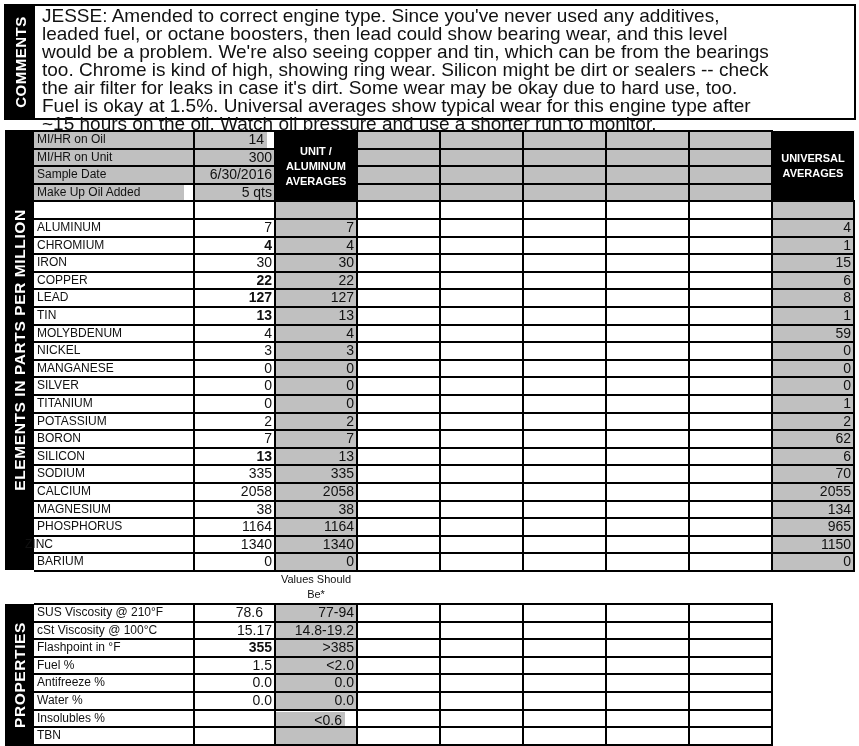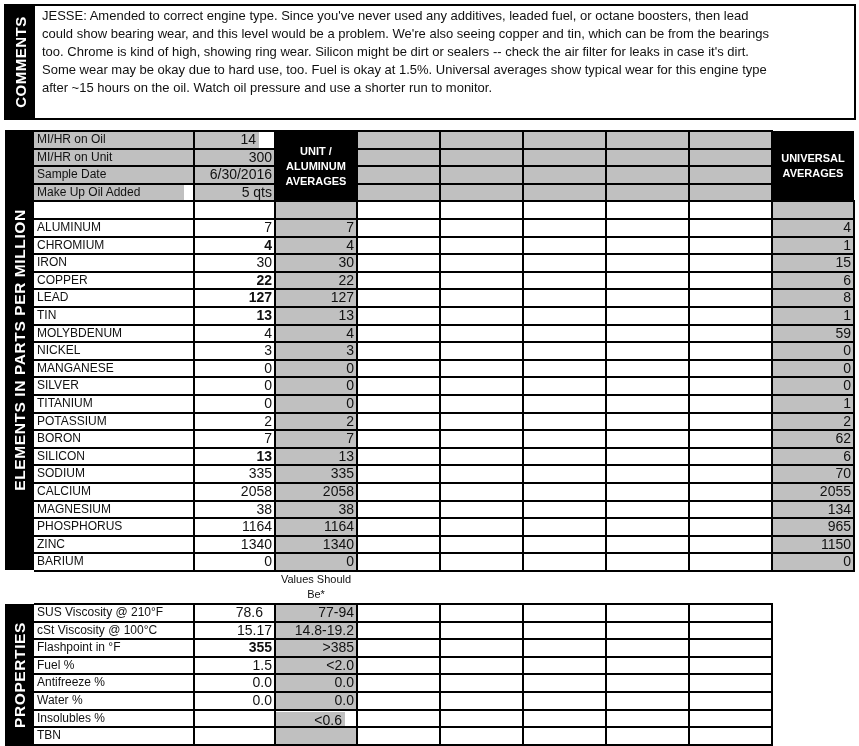--- a/index.html
+++ b/index.html
@@ -6,21 +6,21 @@
   body { width:859px; height:746px; position:relative; overflow:hidden;
          font-family:"Liberation Sans", sans-serif; color:#111; }
   .abs { position:absolute; box-sizing:border-box; }
 
   
   #comments-box { left:4px; top:4px; width:852px; height:116px; border:2px solid #000; }
   #comments-side { left:4px; top:4px; width:31px; height:116px; background:#000; }
   .vlabel { position:absolute; left:50%; top:50%; color:#fff; font-weight:bold;
             white-space:nowrap; transform:translate(-50%,-50%) rotate(-90deg); }
   #comments-side .vlabel { font-size:15px; letter-spacing:0.5px; }
-  #comments-text { left:42px; top:7px; width:730px; font-size:13px; line-height:18px; }
+  #comments-text { left:42px; top:7px; width:730px; font-size:19px; line-height:18px; }
 
   
   .side { background:#000; }
   .side .vlabel { font-size:15.5px; letter-spacing:0.6px; }
   .cell { position:absolute; box-sizing:border-box; height:17.6px; font-size:12px;
           line-height:17px; overflow:hidden; white-space:nowrap; }
   .lbl { padding-left:3px; }
   .num { text-align:right; padding-right:3px; font-size:14px; }
   .gray { background:#c0c0c0; }
   .bold { font-weight:bold; }
@@ -38,21 +38,21 @@
 <div class="abs" id="comments-side">
   <span class="vlabel">COMMENTS</span>
 </div>
 <div class="abs" id="comments-text">JESSE:  Amended to correct engine type. Since you've never used any additives, leaded fuel, or octane boosters, then lead could show bearing wear, and this level would be a problem. We're also seeing copper and tin, which can be from the bearings too. Chrome is kind of high, showing ring wear. Silicon might be dirt or sealers -- check the air filter for leaks in case it's dirt. Some wear may be okay due to hard use, too. Fuel is okay at 1.5%. Universal averages show typical wear for this engine type after ~15 hours on the oil. Watch oil pressure and use a shorter run to monitor.</div>
 
 <div class="abs side" style="left:5px;top:130px;width:29px;height:440px;">
   <span class="vlabel">ELEMENTS IN PARTS PER MILLION</span>
 </div>
 <div id="elements-table">
     <div class="cell lbl gray" style="left: 34px; top: 131px; width: 160px;">MI/HR on Oil</div>
-    <div class="cell num gray" style="left: 178px; top: 131px; width: 81px;">14</div>
+    <div class="cell num gray" style="left: 186px; top: 131px; width: 81px;">14</div>
     <div class="cell gray" style="left: 357px; top: 131px; width: 83px;"></div>
     <div class="cell gray" style="left: 440px; top: 131px; width: 83px;"></div>
     <div class="cell gray" style="left: 523px; top: 131px; width: 83px;"></div>
     <div class="cell gray" style="left: 606px; top: 131px; width: 83px;"></div>
     <div class="cell gray" style="left: 689px; top: 131px; width: 83px;"></div>
     <div class="cell lbl gray" style="left: 34px; top: 148.6px; width: 160px;">MI/HR on Unit</div>
     <div class="cell num gray" style="left: 194px; top: 148.6px; width: 81px;">300</div>
     <div class="cell gray" style="left: 357px; top: 148.6px; width: 83px;"></div>
     <div class="cell gray" style="left: 440px; top: 148.6px; width: 83px;"></div>
     <div class="cell gray" style="left: 523px; top: 148.6px; width: 83px;"></div>
@@ -139,21 +139,21 @@
     <div class="cell num gray" style="left: 275px; top: 483px; width: 82px;">2058</div>
     <div class="cell num gray" style="left: 772px; top: 483px; width: 82px;">2055</div>
     <div class="cell lbl" style="left: 34px; top: 500.6px; width: 160px;">MAGNESIUM</div>
     <div class="cell num" style="left: 194px; top: 500.6px; width: 81px;">38</div>
     <div class="cell num gray" style="left: 275px; top: 500.6px; width: 82px;">38</div>
     <div class="cell num gray" style="left: 772px; top: 500.6px; width: 82px;">134</div>
     <div class="cell lbl" style="left: 34px; top: 518.2px; width: 160px;">PHOSPHORUS</div>
     <div class="cell num" style="left: 194px; top: 518.2px; width: 81px;">1164</div>
     <div class="cell num gray" style="left: 275px; top: 518.2px; width: 82px;">1164</div>
     <div class="cell num gray" style="left: 772px; top: 518.2px; width: 82px;">965</div>
-    <div class="cell lbl" style="left: 34px; top: 535.8px; width: 193px;">ZINC</div>
+    <div class="cell lbl" style="left: 22px; top: 535.8px; width: 193px;">ZINC</div>
     <div class="cell num" style="left: 194px; top: 535.8px; width: 81px;">1340</div>
     <div class="cell num gray" style="left: 275px; top: 535.8px; width: 82px;">1340</div>
     <div class="cell num gray" style="left: 772px; top: 535.8px; width: 82px;">1150</div>
     <div class="cell lbl" style="left: 34px; top: 553.4px; width: 160px;">BARIUM</div>
     <div class="cell num" style="left: 194px; top: 553.4px; width: 81px;">0</div>
     <div class="cell num gray" style="left: 275px; top: 553.4px; width: 82px;">0</div>
     <div class="cell num gray" style="left: 772px; top: 553.4px; width: 82px;">0</div>
     <div class="hline" style="left: 34px; top: 130px; width: 738px;"></div>
     <div class="hline" style="left: 34px; top: 147.6px; width: 738px;"></div>
     <div class="hline" style="left: 34px; top: 165.2px; width: 738px;"></div>

